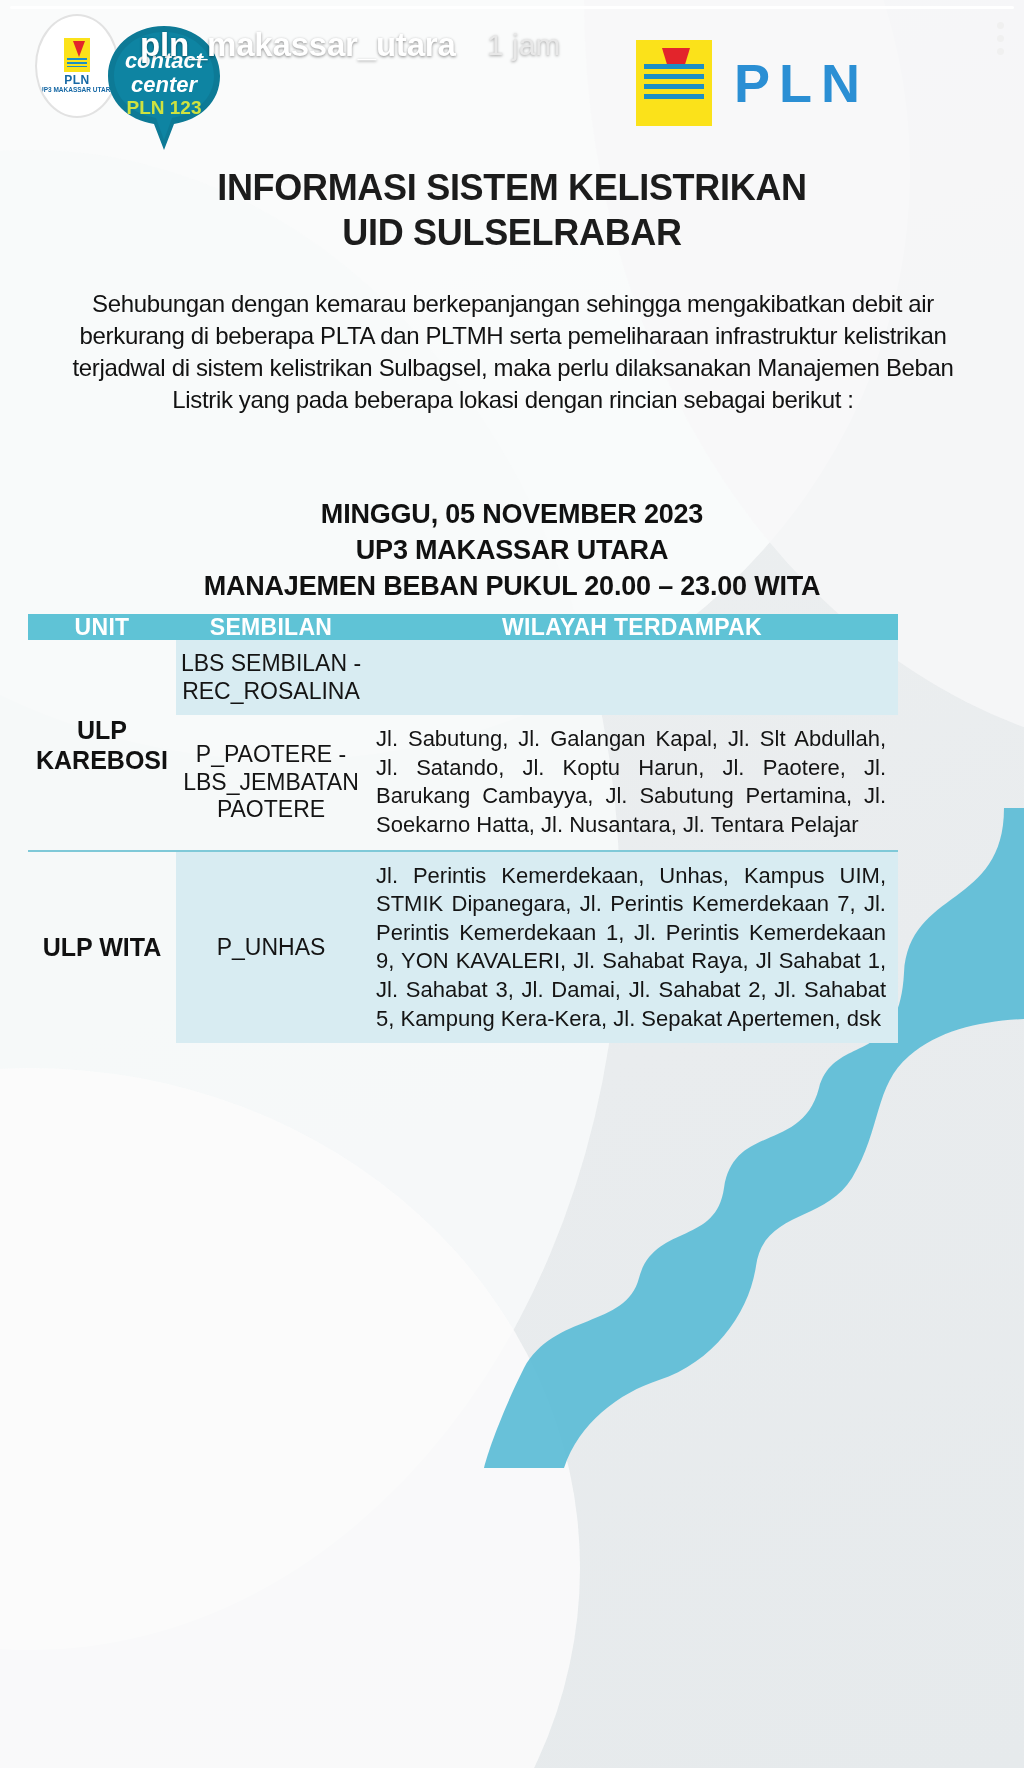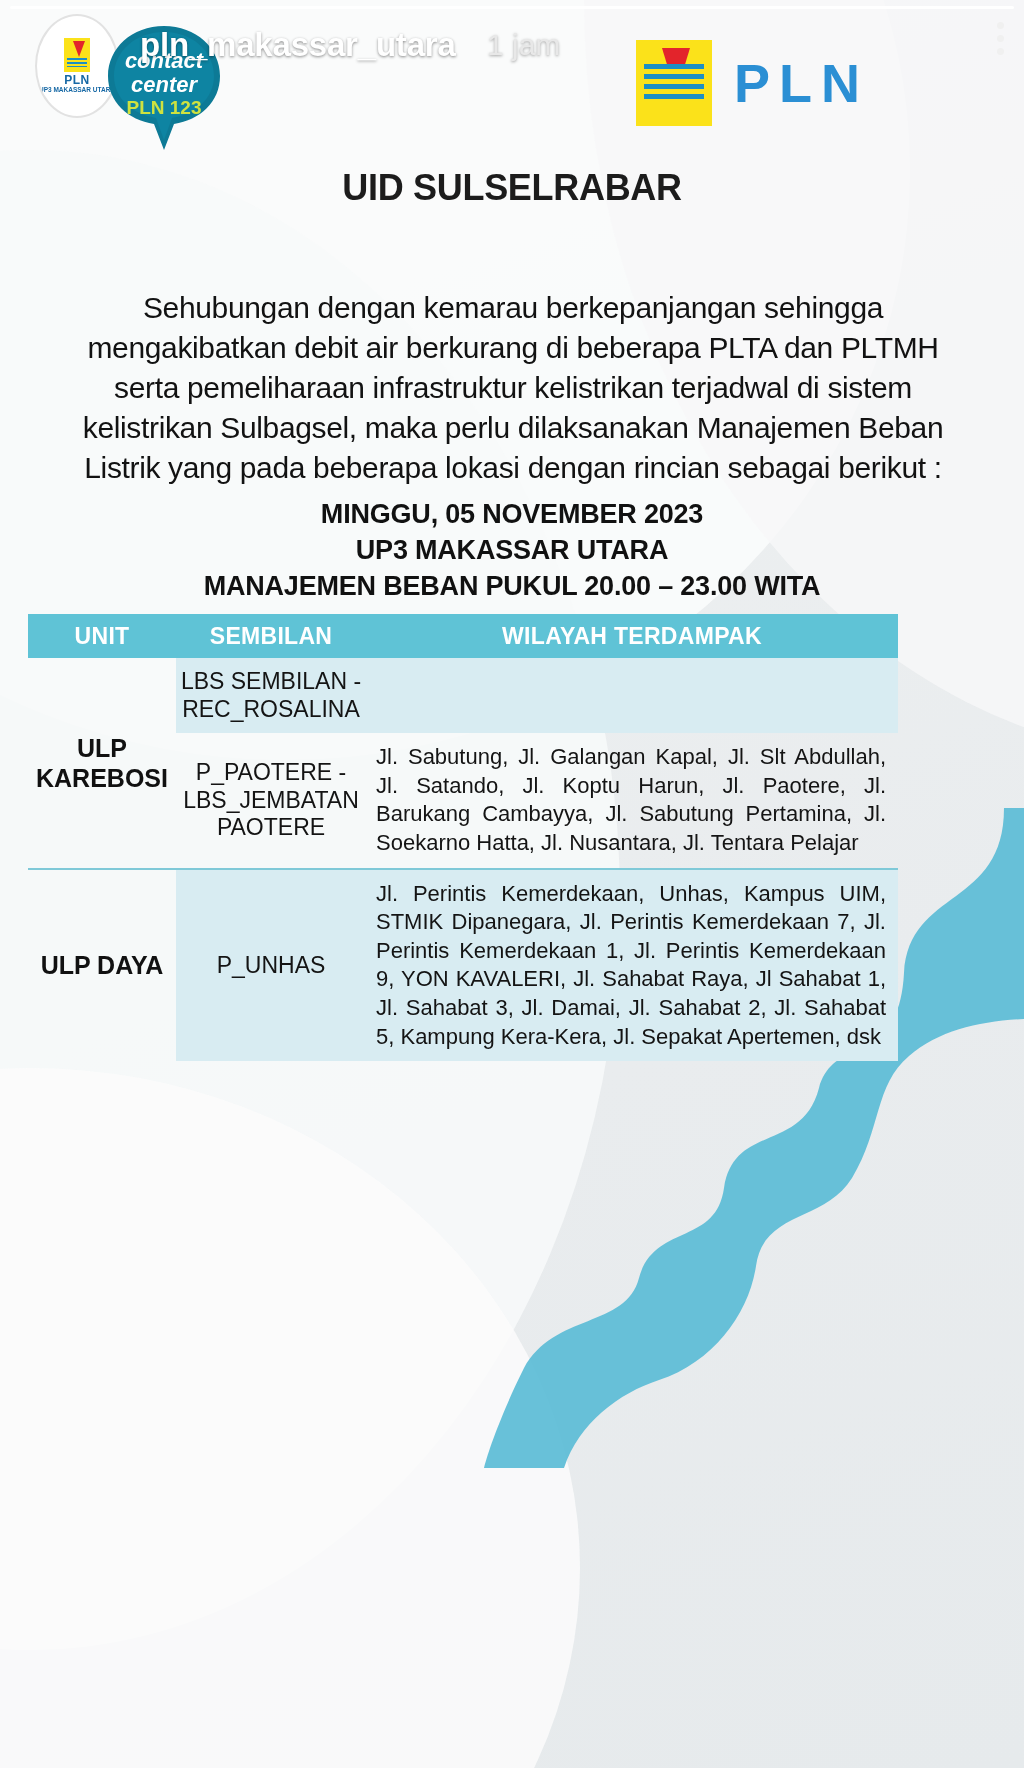--- a/index.html
+++ b/index.html
@@ -179,21 +179,21 @@
     color: #1c1c1c;
     line-height: 1.25;
     letter-spacing: -.3px;
   }
 
   .intro {
     position: absolute;
     top: 288px; left: 55px;
     width: 916px;
     text-align: center;
-    font-size: 30px;
+    font-size: 24px;
     color: #121212;
     line-height: 1.33;
     letter-spacing: -.35px;
   }
 
   .meta {
     position: absolute;
     top: 496px; left: 0; width: 1024px;
     text-align: center;
     font-size: 27px;
@@ -205,21 +205,21 @@
 
   
   .table-wrap {
     position: absolute;
     top: 614px; left: 28px;
     width: 870px;
   }
   .thead {
     display: flex;
     background: #5fc3d6;
-    height: 44px;
+    height: 26px;
     align-items: center;
     color: #ffffff;
     font-weight: bold;
     font-size: 23px;
     letter-spacing: .3px;
   }
   .c-unit   { width: 148px; text-align: center; }
   .c-peny   { width: 190px; text-align: center; }
   .c-wil    { flex: 1; text-align: center; }
 
@@ -326,20 +326,21 @@
     <div class="menu-dots">
       <i></i>
         <i></i>
         <i></i>
     </div>
   </div>
 
   <div class="content">
 
     <div class="title">
+      <div>INFORMASI SISTEM KELISTRIKAN</div>
       <div>UID SULSELRABAR</div>
     </div>
 
     <div class="intro">Sehubungan dengan kemarau berkepanjangan sehingga mengakibatkan debit air berkurang di beberapa PLTA dan PLTMH serta pemeliharaan infrastruktur kelistrikan terjadwal di sistem kelistrikan Sulbagsel, maka perlu dilaksanakan Manajemen Beban Listrik yang pada beberapa lokasi dengan rincian sebagai berikut :</div>
 
     <div class="meta">
       <div>MINGGU, 05 NOVEMBER 2023</div>
       <div>UP3 MAKASSAR UTARA</div>
       <div>MANAJEMEN BEBAN PUKUL 20.00 – 23.00 WITA</div>
     </div>
@@ -358,21 +359,21 @@
             <div class="td-peny">LBS SEMBILAN - REC_ROSALINA</div>
           </div>
           <div class="trow">
             <div class="td-peny">P_PAOTERE - LBS_JEMBATAN PAOTERE</div>
             <div class="td-wil">Jl. Sabutung, Jl. Galangan Kapal, Jl. Slt Abdullah, Jl. Satando, Jl. Koptu Harun, Jl. Paotere, Jl. Barukang Cambayya, Jl. Sabutung Pertamina, Jl. Soekarno Hatta, Jl. Nusantara, Jl. Tentara Pelajar</div>
           </div>
         </div>
       </div>
 
       <div class="section">
-        <div class="sec-unit">ULP DAYA</div>
+        <div class="sec-unit">ULP WITA</div>
         <div class="sec-rows">
           <div class="trow tint">
             <div class="td-peny">P_UNHAS</div>
             <div class="td-wil">Jl. Perintis Kemerdekaan, Unhas, Kampus UIM, STMIK Dipanegara, Jl. Perintis Kemerdekaan 7, Jl. Perintis Kemerdekaan 1, Jl. Perintis Kemerdekaan  9, YON KAVALERI, Jl. Sahabat Raya, Jl Sahabat 1, Jl. Sahabat 3, Jl. Damai, Jl. Sahabat 2, Jl. Sahabat 5, Kampung Kera-Kera, Jl. Sepakat Apertemen, dsk</div>
           </div>
         </div>
       </div>
     </div>
 
   </div>

